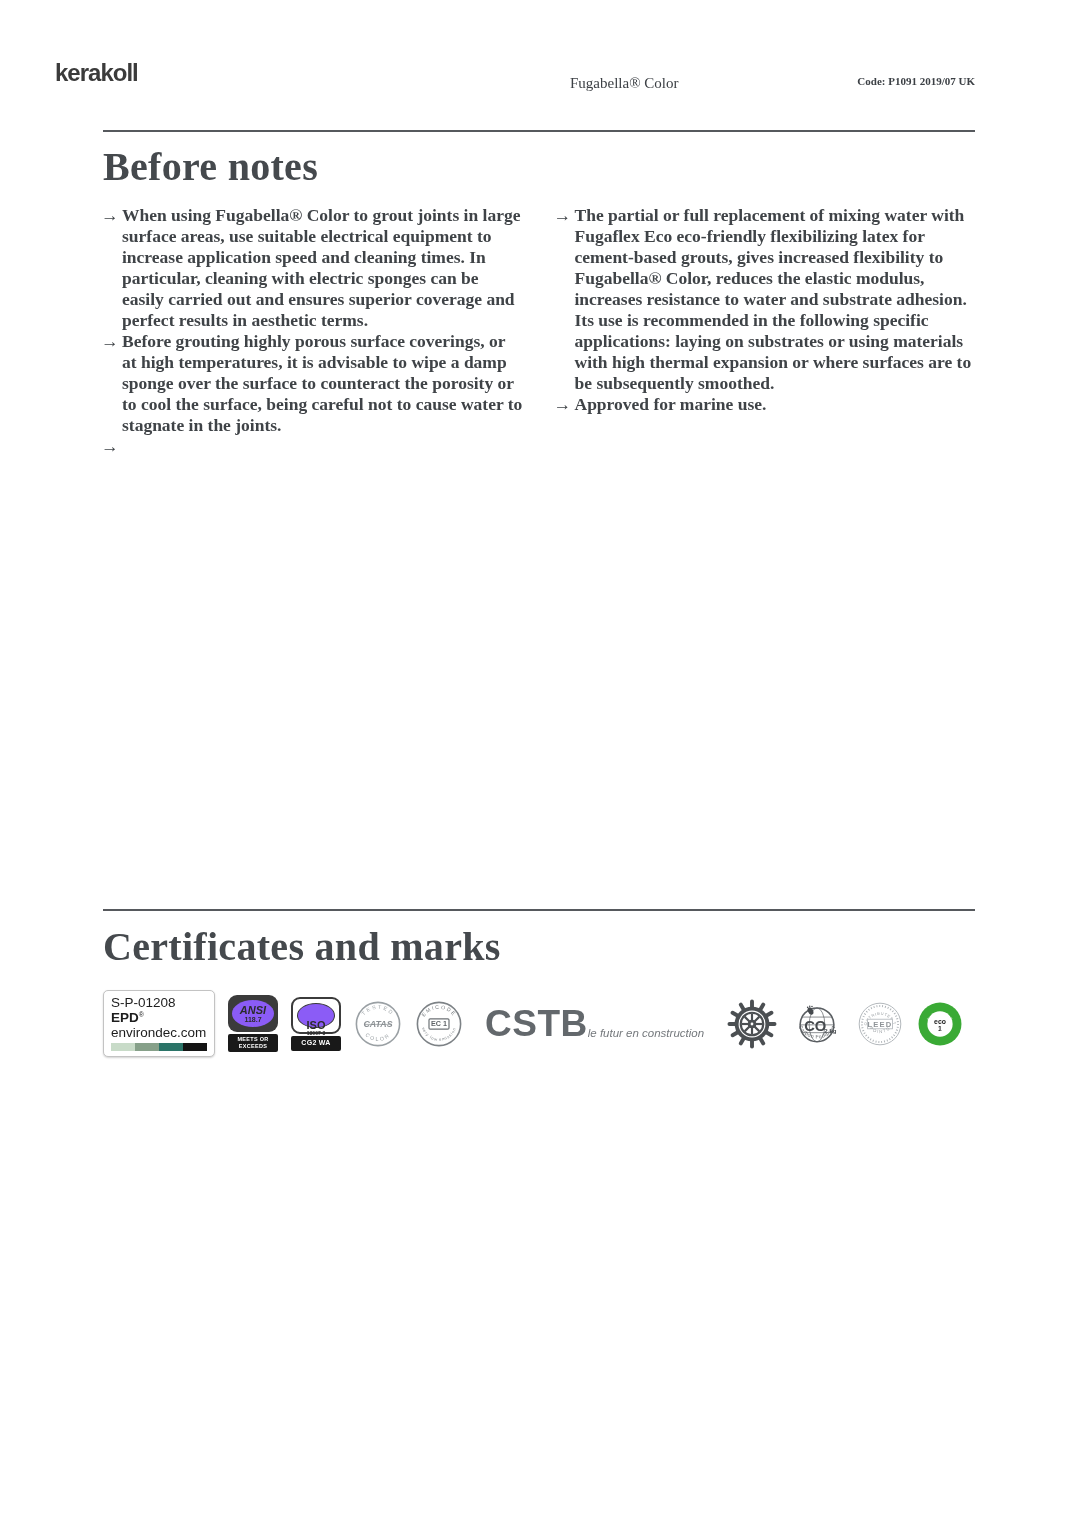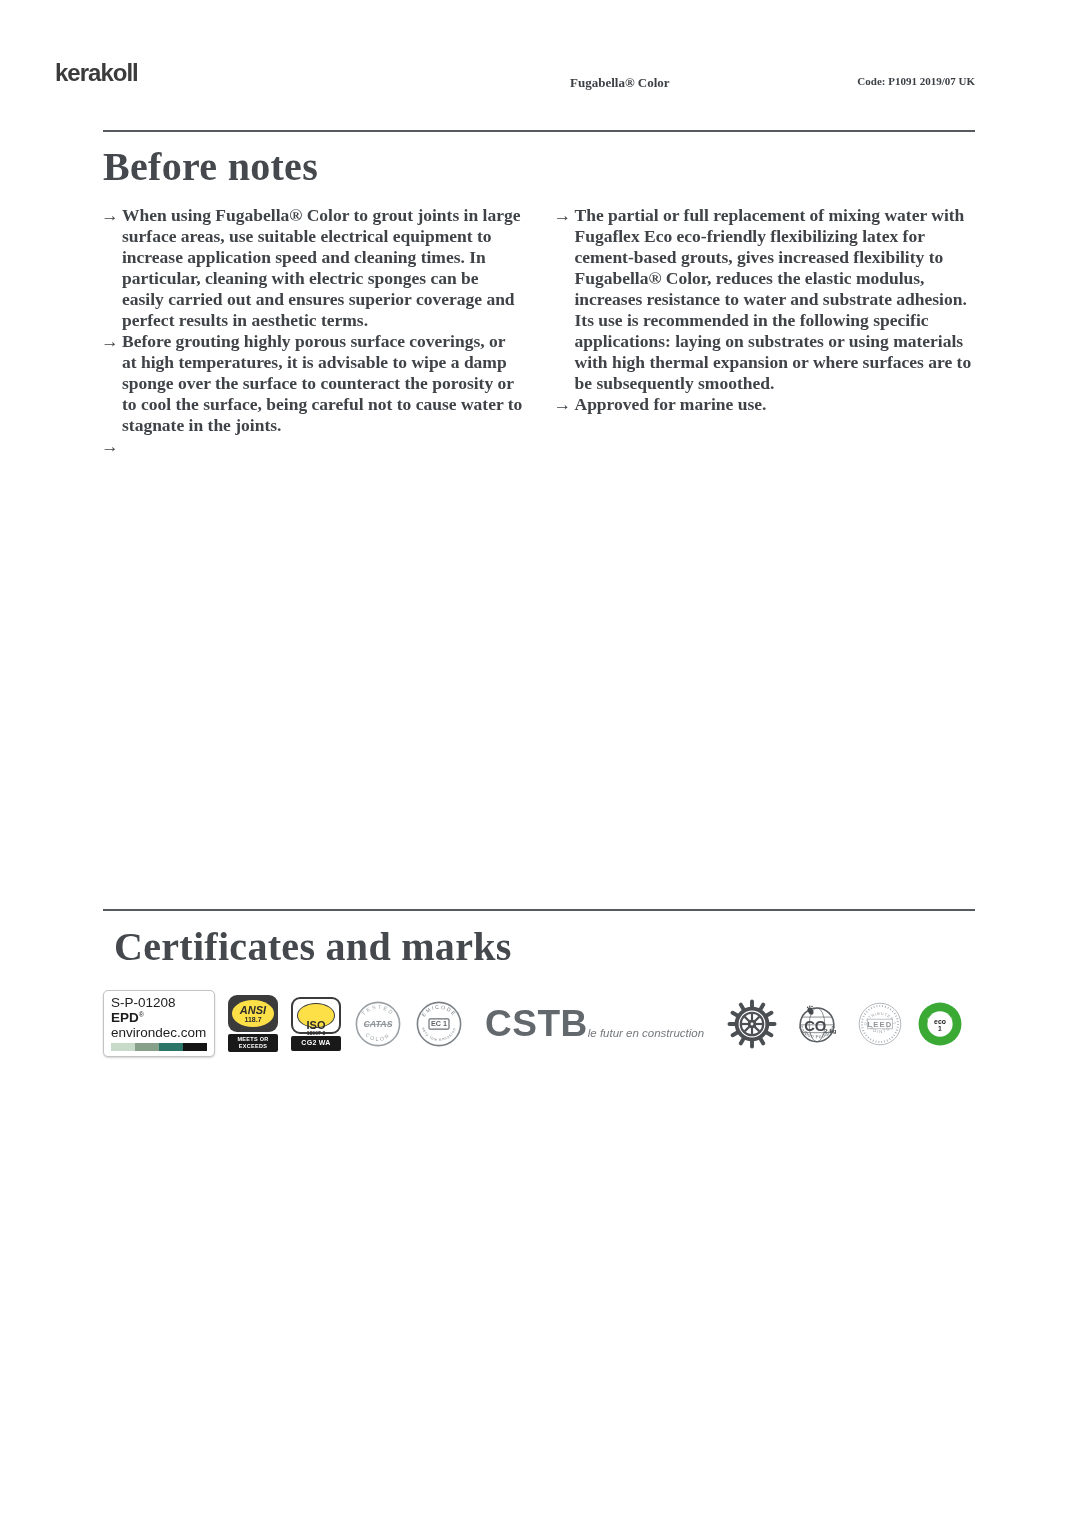--- a/index.html
+++ b/index.html
@@ -1,49 +1,49 @@
 <!DOCTYPE html>
 <html><head>
 <meta charset="utf-8">
 <style>
   html,body{margin:0;padding:0;background:#ffffff;}
   body{width:1080px;height:1527px;position:relative;font-family:"Liberation Serif",serif;color:#3f4347;overflow:hidden;}
 
   
   .brand{position:absolute;left:55px;top:59px;font-family:"Liberation Sans",sans-serif;font-weight:bold;font-size:24px;letter-spacing:-1px;color:#3b3b3b;}
-  .hdr-product{position:absolute;left:570px;top:75px;font-size:13px;font-weight:700;color:#3c4045;}
+  .hdr-product{position:absolute;left:570px;top:75px;font-size:15px;font-weight:400;color:#3c4045;}
   .hdr-code{position:absolute;right:105px;top:75px;font-size:11px;font-weight:600;color:#3c4045;}
   .rule-top{position:absolute;left:103px;width:872px;top:130px;border-top:2px solid #56595d;}
 
   
   .notes{position:absolute;left:103px;top:146px;width:872px;}
   .sec-title{margin:0 0 17px 0;font-size:40px;line-height:1.05;font-weight:700;color:#45494d;letter-spacing:0.3px;}
   .cols{display:flex;gap:33px;}
   .col{flex:1;margin:0;padding:0;list-style:none;font-size:17.5px;line-height:21px;font-weight:600;color:#3f4347;}
   .col li{position:relative;padding-left:19px;}
   .col .mk{position:absolute;left:-2px;top:0;font-weight:400;}
 
   
   .certs{position:absolute;left:103px;top:909px;width:872px;border-top:2px solid #56595d;padding-top:15px;}
-  .certs .sec-title{margin-bottom:22px;margin-left:11px;}
+  .certs .sec-title{margin-bottom:22px;}
   .logo-row{display:flex;align-items:center;gap:13px;font-family:"Liberation Sans",sans-serif;}
   .logo-row svg text{font-family:"Liberation Sans",sans-serif;}
 
   
   .epd-card{width:112px;box-sizing:border-box;border:1px solid #c3c3c3;border-radius:5px;box-shadow:0 1px 2px rgba(0,0,0,.18);background:#fff;padding:4px 7px 5px;font-size:13.5px;line-height:1.12;color:#1d1d1d;}
   .epd-card sup{font-size:7px;}
   .epd-strip{display:flex;height:8px;margin-top:3px;}
   .epd-strip span{flex:1;}
 
   
   .badge{width:50px;}
   .badge-top{height:37px;border-radius:9px;display:flex;align-items:center;justify-content:center;box-sizing:border-box;}
   .ansi-top{background:#3b3b3b;}
   .iso-top{background:#fff;border:2.5px solid #3b3b3b;}
-  .badge-oval{width:42px;height:27px;background:#fde047;border-radius:50%;text-align:center;}
+  .badge-oval{width:42px;height:27px;background:#8b5cf6;border-radius:50%;text-align:center;}
   .iso-oval{width:38px;height:25px;border:1.5px solid #3b3b3b;box-sizing:border-box;}
   .oval-name{display:block;font-weight:bold;font-style:italic;font-size:11px;line-height:1;margin-top:5px;color:#2b2b2b;}
   .iso-oval .oval-name{font-style:normal;margin-top:16px;}
   .oval-num{display:block;font-weight:bold;font-size:7px;line-height:1.1;color:#2b2b2b;}
   .iso-oval .oval-num{font-size:5px;}
   .badge-bar{margin-top:2px;background:#191919;color:#fff;border-radius:2px;font-size:5.5px;font-weight:bold;text-align:center;line-height:1.25;padding:2px 0;letter-spacing:.3px;}
   .iso-bar{font-size:7px;padding:3px 0;}
 
   
   .cstb{display:flex;flex-direction:row;margin:0 9px;align-items:center;}

